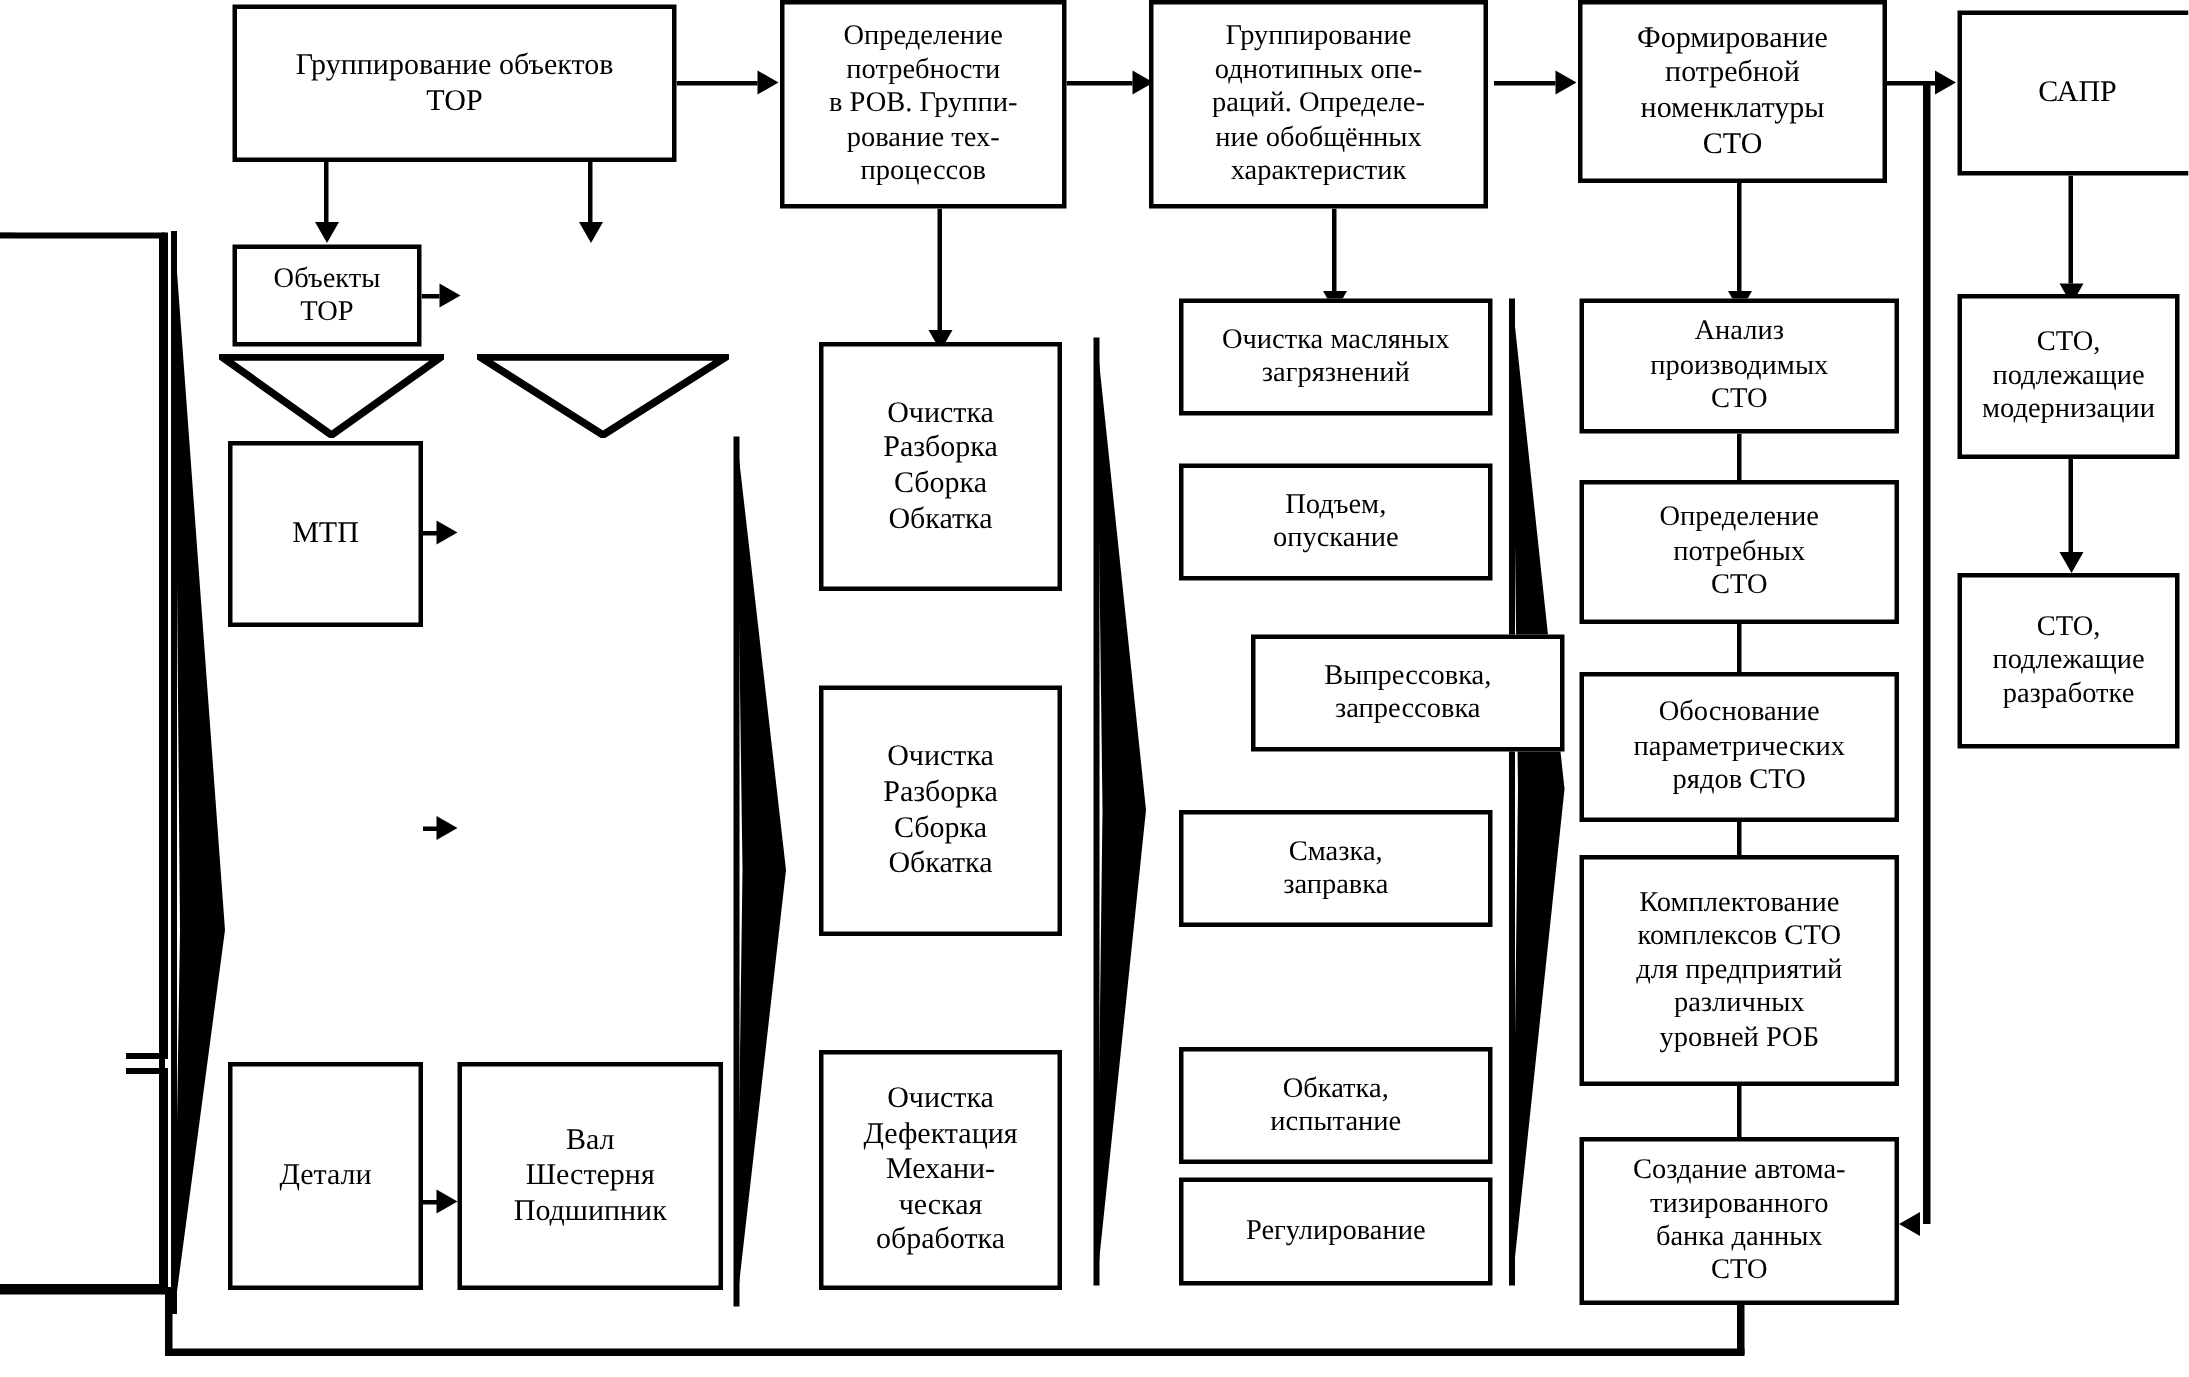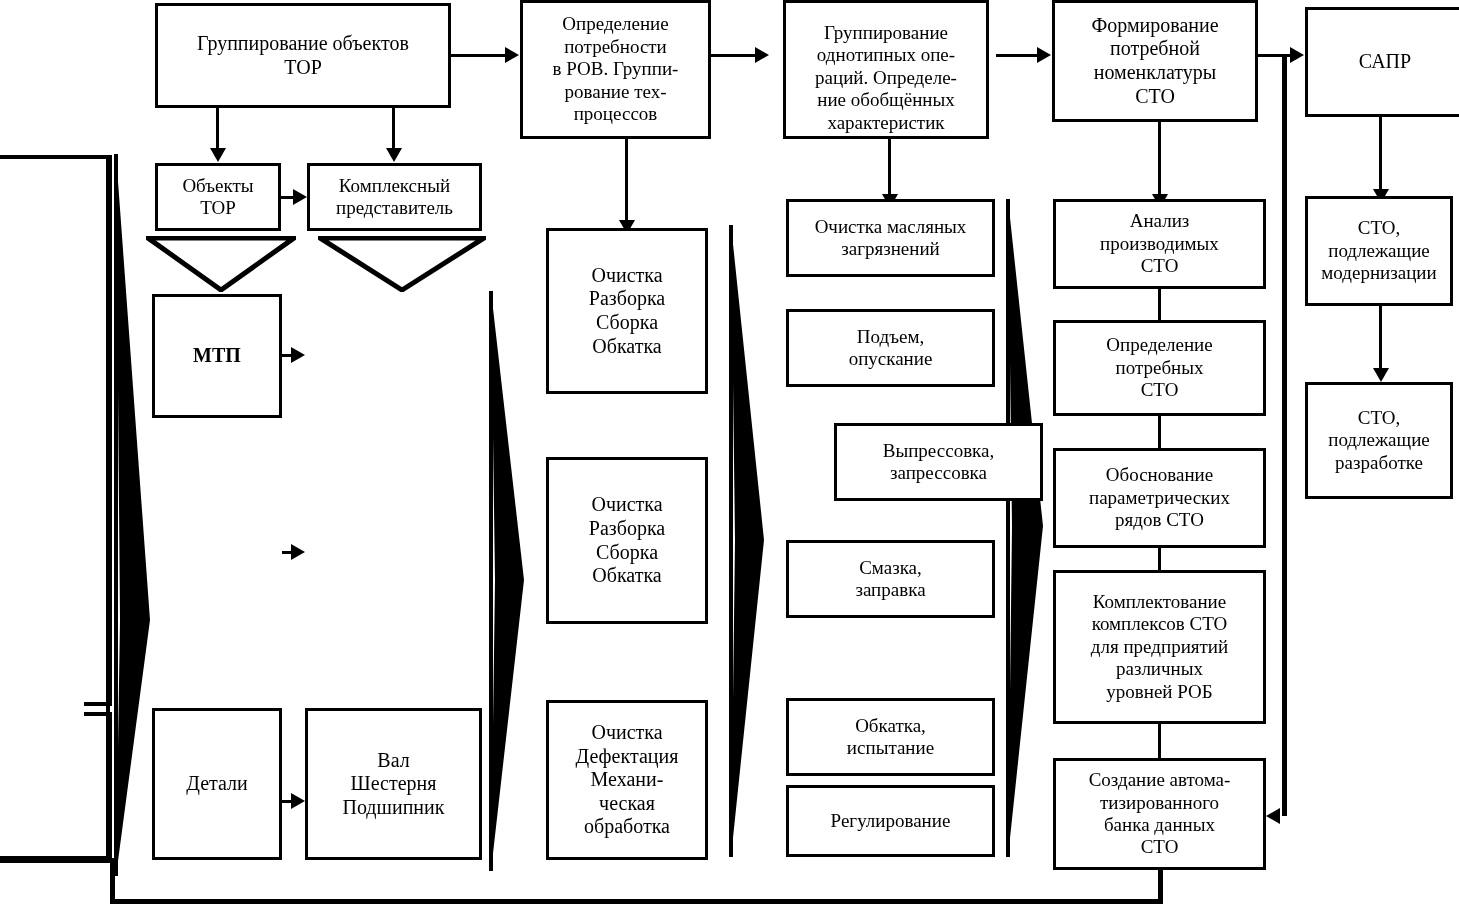--- a/index.html
+++ b/index.html
@@ -83,21 +83,21 @@
   </div>
 
   <div class="box sm" style="left:520px;top:0px;width:191px;height:139px;">
     <span class="txt">Определение
 потребности
 в РОВ. Группи-
 рование тех-
 процессов</span>
   </div>
 
-  <div class="box sm" style="left:783px;top:0px;width:206px;height:139px;align-items:flex-end;">
+  <div class="box sm" style="left:766px;top:0px;width:226px;height:139px;">
     <span class="txt">Группирование
 однотипных опе-
 раций. Определе-
 ние обобщённых
 характеристик</span>
   </div>
 
   <div class="box" style="left:1052px;top:0px;width:206px;height:122px;">
     <span class="txt">Формирование
 потребной
@@ -119,42 +119,38 @@
   <div class="arrow-r" style="left:1037px;top:47px;"></div>
 
   <div class="ln hln" style="left:1258px;top:54px;width:32px;"></div>
   <div class="arrow-r" style="left:1290px;top:47px;"></div>
 
   <div class="box sm" style="left:155px;top:163px;width:126px;height:68px;">
     <span class="txt">Объекты
 ТОР</span>
   </div>
 
-  <div class="box sm" style="left:307px;top:163px;width:175px;height:68px;">
-    <span class="txt">Комплексный
-представитель</span>
-  </div>
 
   <div class="ln vln" style="left:216px;top:108px;height:40px;"></div>
   <div class="arrow-d" style="left:210px;top:148px;"></div>
 
   <div class="ln vln" style="left:392px;top:108px;height:40px;"></div>
   <div class="arrow-d" style="left:386px;top:148px;"></div>
 
   <div class="ln hln" style="left:281px;top:196px;width:12px;"></div>
   <div class="arrow-r" style="left:293px;top:189px;"></div>
 
   <svg class="chev" style="left:146px;top:236px;width:150px;height:56px;" viewBox="0 0 150 56">
     <polygon points="2,2 148,2 75,54" fill="none" stroke="#000" stroke-width="5"></polygon>
   </svg>
   <svg class="chev" style="left:318px;top:236px;width:168px;height:56px;" viewBox="0 0 168 56">
     <polygon points="2,2 166,2 84,54" fill="none" stroke="#000" stroke-width="5"></polygon>
   </svg>
 
-  <div class="box" style="left:152px;top:294px;width:130px;height:124px;font-weight:bold;">
+  <div class="box" style="left:152px;top:294px;width:130px;height:124px;">
     <span class="txt">МТП</span>
   </div>
   <div class="ln hln" style="left:282px;top:354px;width:11px;"></div>
   <div class="arrow-r" style="left:291px;top:347px;"></div>
 
   <div class="ln hln" style="left:282px;top:551px;width:11px;"></div>
   <div class="arrow-r" style="left:291px;top:544px;"></div>
 
   <div class="box" style="left:152px;top:708px;width:130px;height:152px;justify-content:flex-end;">
     <span class="txt">Детали</span>

